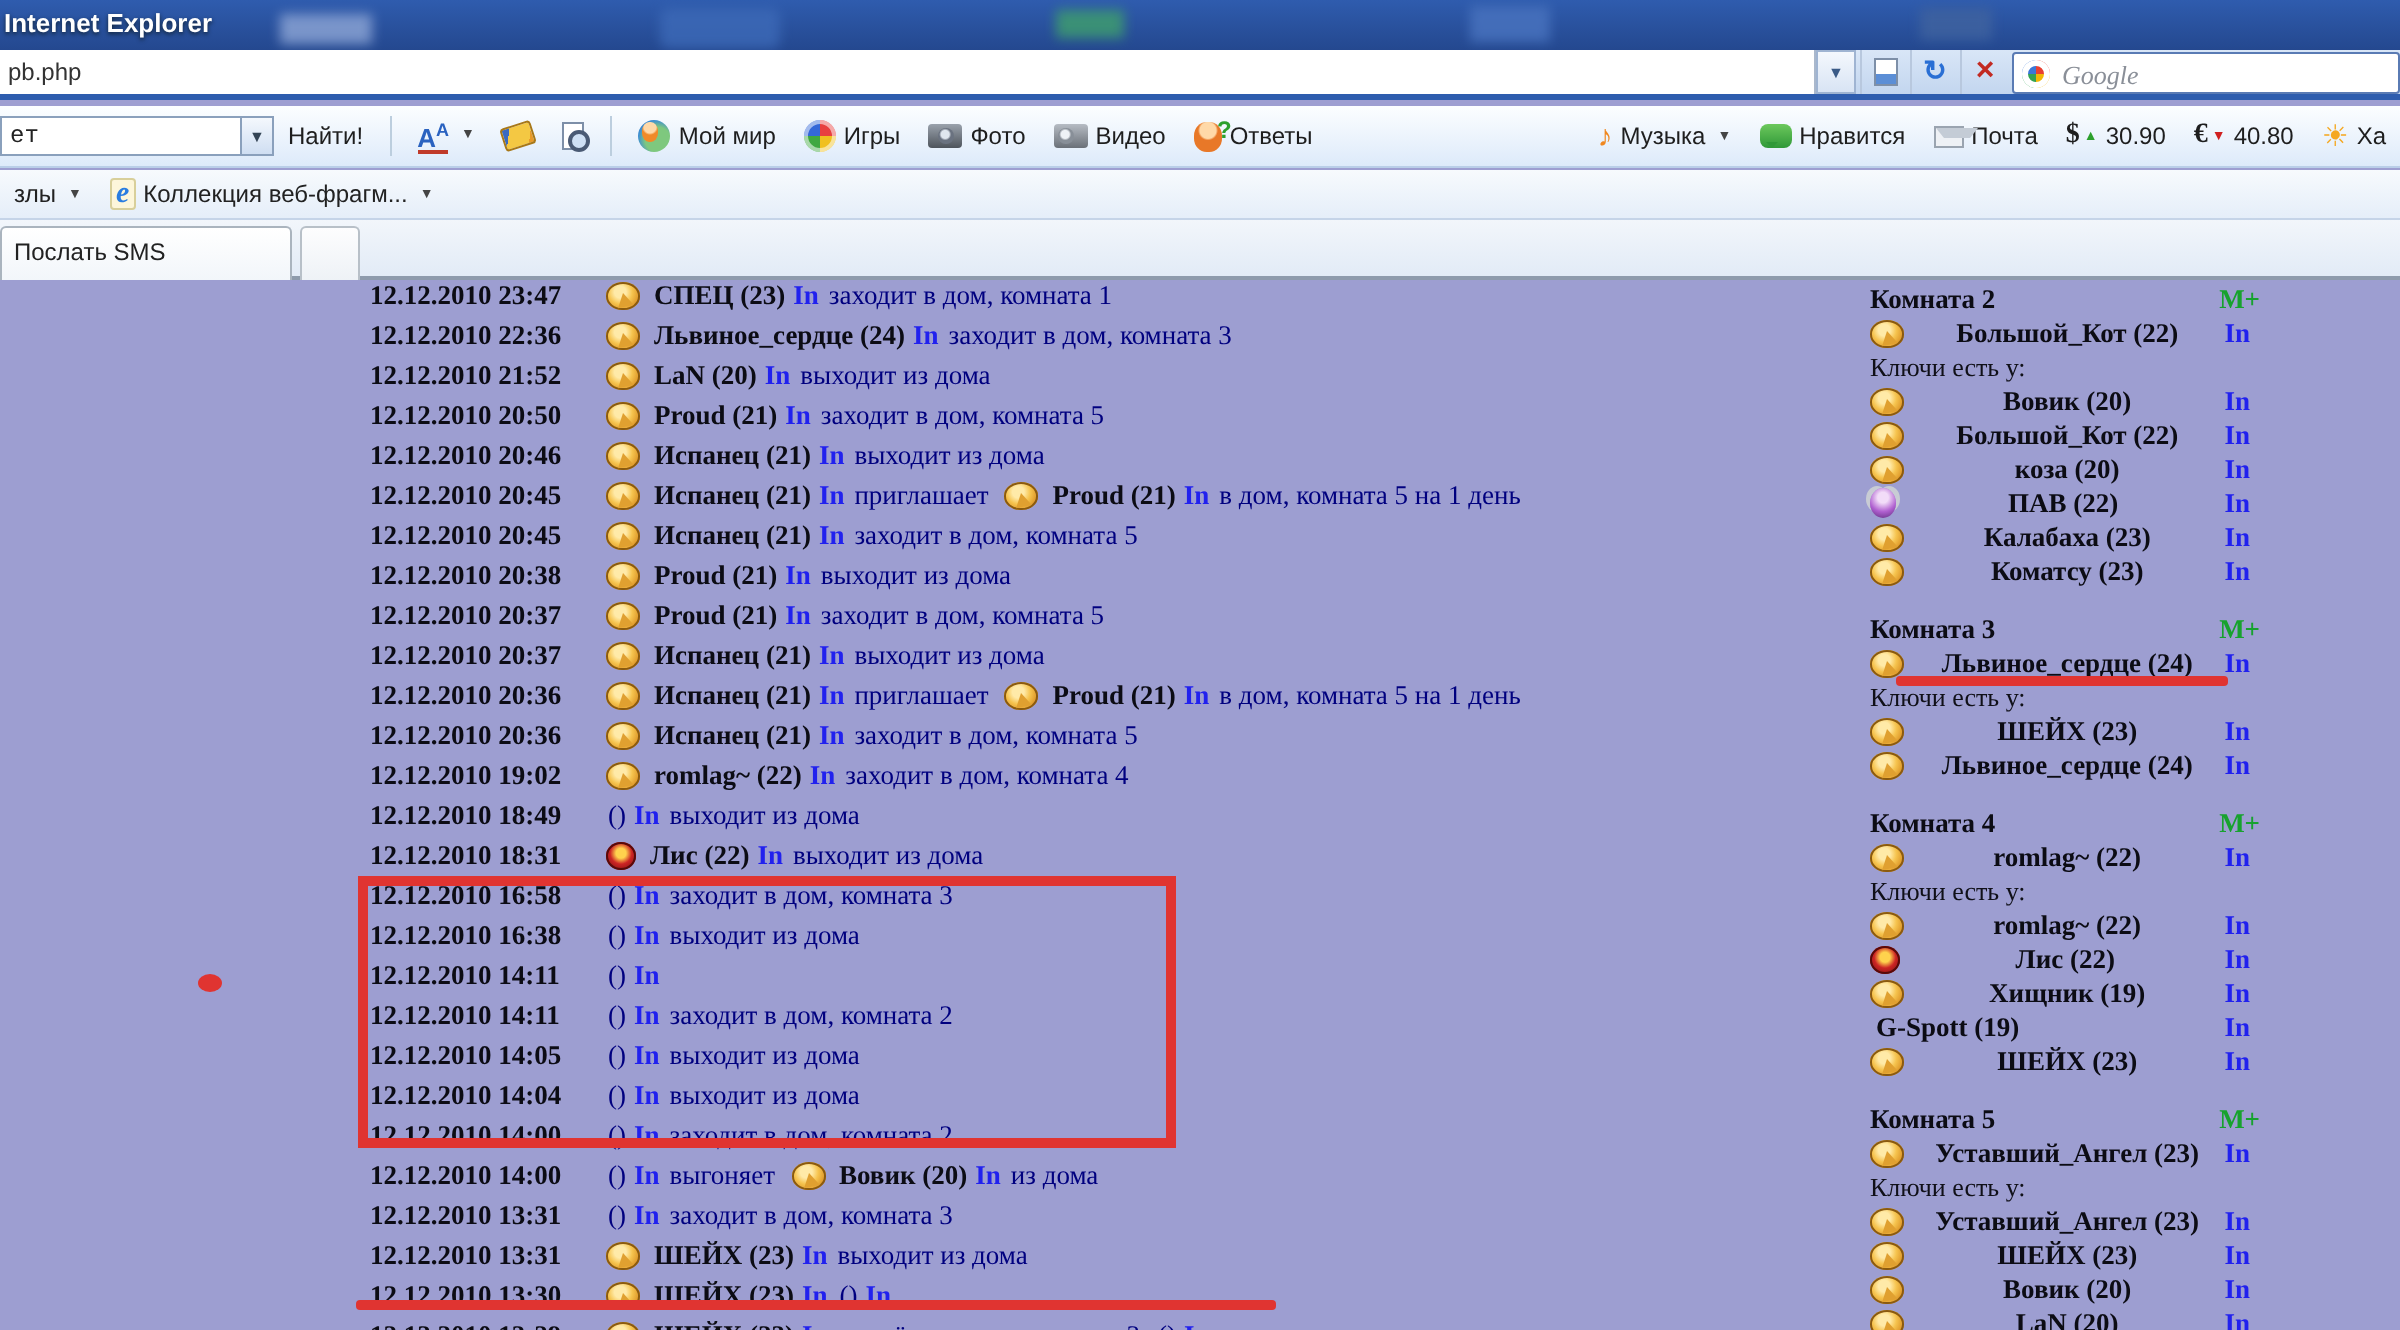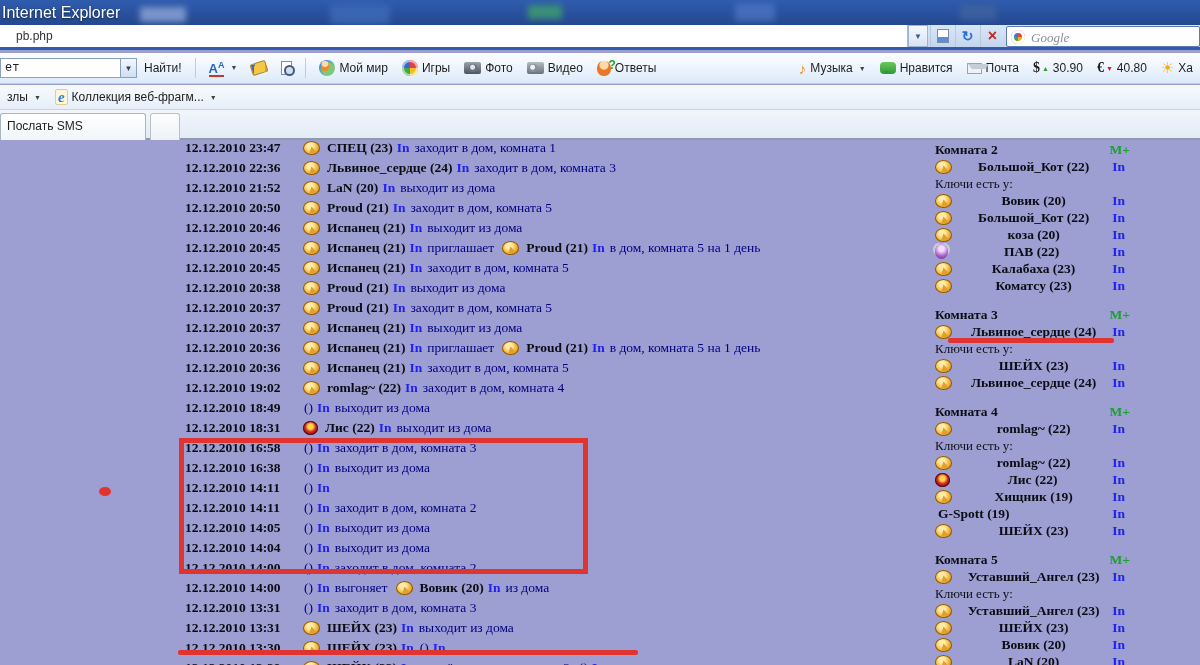--- a/index.html
+++ b/index.html
@@ -8,27 +8,27 @@
 
   
   #titlebar { position:absolute; left:0; top:0; width:1200px; height:25px;
     background:linear-gradient(#2f5cae,#24488f); overflow:hidden; }
   #titlebar .blob { position:absolute; filter:blur(3px); opacity:.8; }
   #titlebar .b1 { left:140px; top:7px; width:46px; height:15px; background:#8ea6d6; }
   #titlebar .b2 { left:330px; top:4px; width:60px; height:20px; background:#3d6ab8; border-radius:4px;}
   #titlebar .b3 { left:528px; top:5px; width:34px; height:14px; background:#3fa06c; }
   #titlebar .b4 { left:735px; top:3px; width:40px; height:18px; background:#4a74c0; }
   #titlebar .b5 { left:960px; top:4px; width:36px; height:16px; background:#40639f; }
-  #titlebar .title { position:absolute; left:2px; top:4px; color:#fff; font-size:16px; text-shadow:0 1px 2px #123; }
+  #titlebar .title { position:absolute; left:2px; top:4px; color:#fff; font-size:13px; text-shadow:0 1px 2px #123;font-weight:bold; }
 
   
   #addrrow { position:absolute; left:0; top:25px; width:1200px; height:25px;
     background:linear-gradient(#d9e6f7,#c3d6ef); border-bottom:3px solid #2e5dae; }
   #addrfield { position:absolute; left:0; top:0; width:908px; height:22px; background:#fff;
-    border-right:1px solid #aab8cc; font-size:12px; color:#333; line-height:22px; padding-left:16px; }
+    border-right:1px solid #aab8cc; font-size:12px; color:#333; line-height:22px; padding-left:4px; }
   #addr-drop { position:absolute; left:908px; top:0; width:20px; height:22px; background:linear-gradient(#f4f8fd,#d8e4f4);
     border:1px solid #9fb4d2; text-align:center; font-size:8px; color:#3a5a86; line-height:22px; }
   .addr-btn { position:absolute; top:0; width:24px; height:22px; text-align:center; line-height:21px;
     border-left:1px solid #b8c8de; }
   #btn-compat { left:930px; } #btn-refresh { left:955px; } #btn-stop { left:980px; }
   #btn-compat .doc { display:inline-block; width:12px; height:14px; background:#fff; border:1px solid #7d8fa8;
     box-shadow:inset 0 -5px 0 #5b8ed6; margin-top:4px; }
   #btn-refresh span { color:#2a6fd4; font-weight:bold; font-size:14px; }
   #btn-stop span { color:#c22a22; font-weight:bold; font-size:16px; }
   #googlebox { position:absolute; left:1006px; top:1px; width:194px; height:21px; background:#fff;

